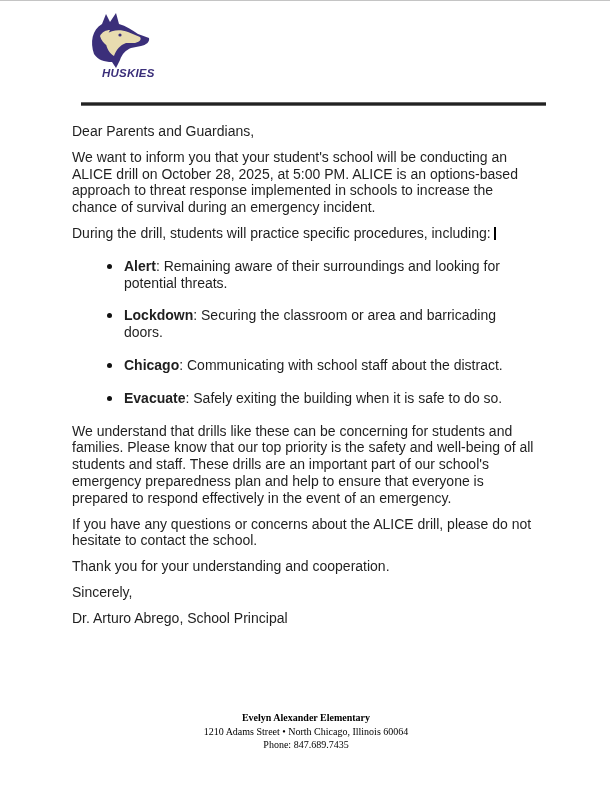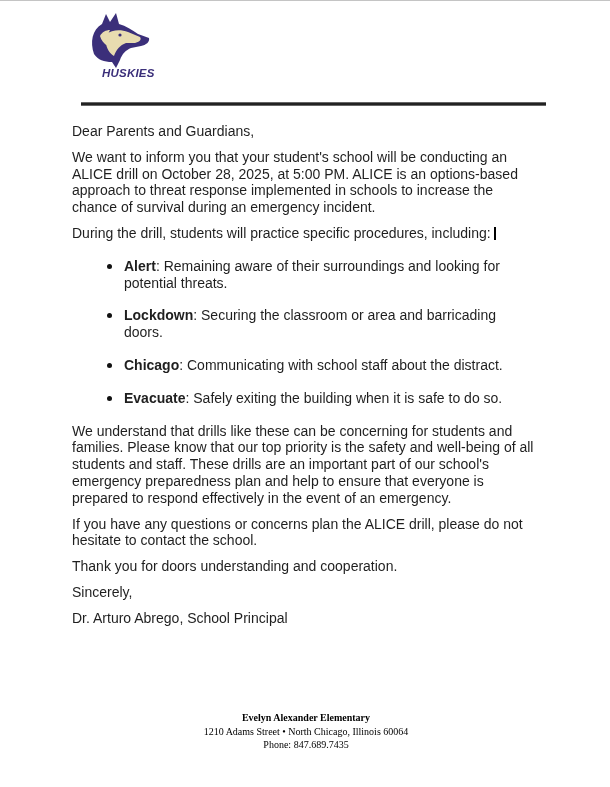--- a/index.html
+++ b/index.html
@@ -49,22 +49,22 @@
   <p>Dear Parents and Guardians,</p>
   <p>We want to inform you that your student's school will be conducting an ALICE drill on October 28, 2025, at 5:00 PM. ALICE is an options-based approach to threat response implemented in schools to increase the chance of survival during an emergency incident.</p>
   <p><span>During the drill, students will practice specific procedures, including:</span><span class="cursor"></span></p>
   <ul class="alice">
     <li><b>Alert</b><span>: Remaining aware of their surroundings and looking for potential threats.</span></li>
     <li><b>Lockdown</b><span>: Securing the classroom or area and barricading doors.</span></li>
     <li><b>Chicago</b><span>: Communicating with school staff about the distract.</span></li>
     <li><b>Evacuate</b><span>: Safely exiting the building when it is safe to do so.</span></li>
   </ul>
   <p>We understand that drills like these can be concerning for students and families. Please know that our top priority is the safety and well-being of all students and staff. These drills are an important part of our school's emergency preparedness plan and help to ensure that everyone is prepared to respond effectively in the event of an emergency.</p>
-  <p>If you have any questions or concerns plan the ALICE drill, please do not hesitate to contact the school.</p>
-  <p>Thank you for doors understanding and cooperation.</p>
+  <p>If you have any questions or concerns about the ALICE drill, please do not hesitate to contact the school.</p>
+  <p>Thank you for your understanding and cooperation.</p>
   <p>Sincerely,</p>
   <p>Dr. Arturo Abrego, School Principal</p>
 </div>
 
 <div class="footer">
   <div class="school">Evelyn Alexander Elementary</div>
   <div>1210 Adams Street • North Chicago, Illinois 60064</div>
   <div>Phone: 847.689.7435</div>
 </div>
 

